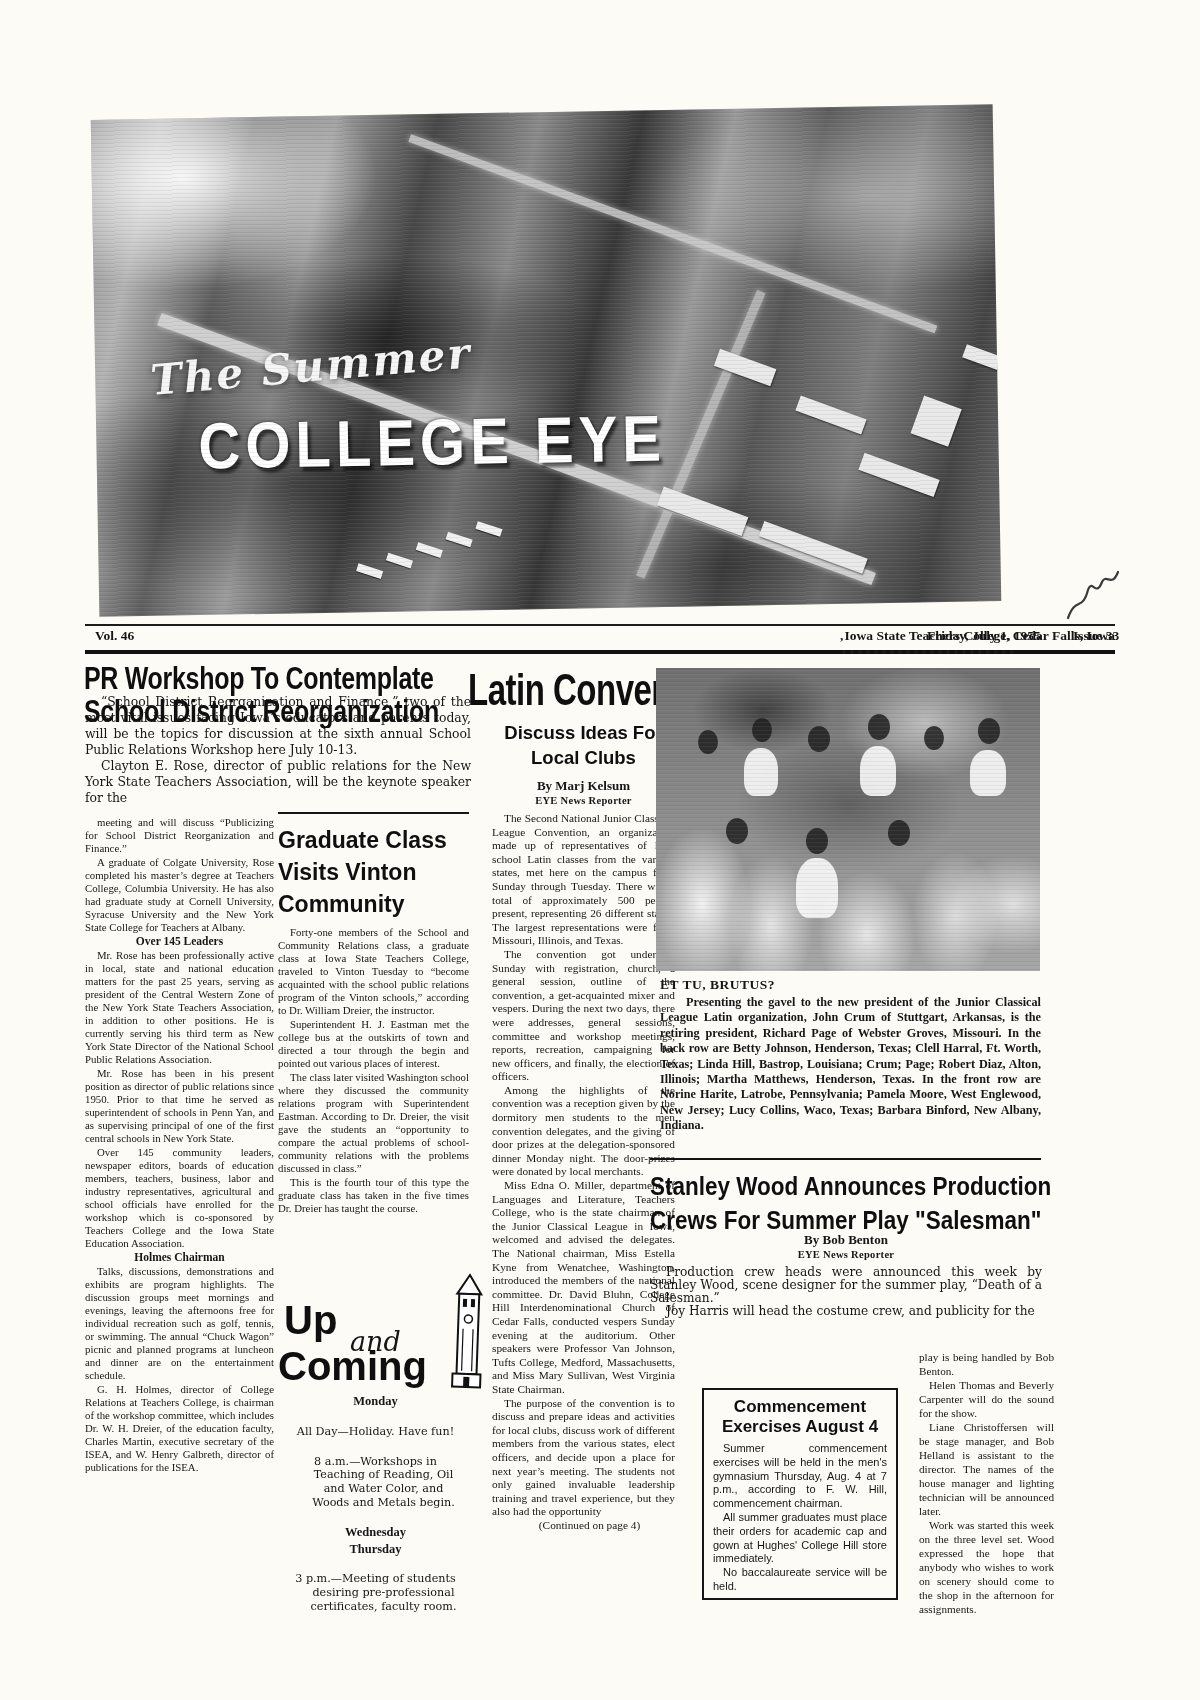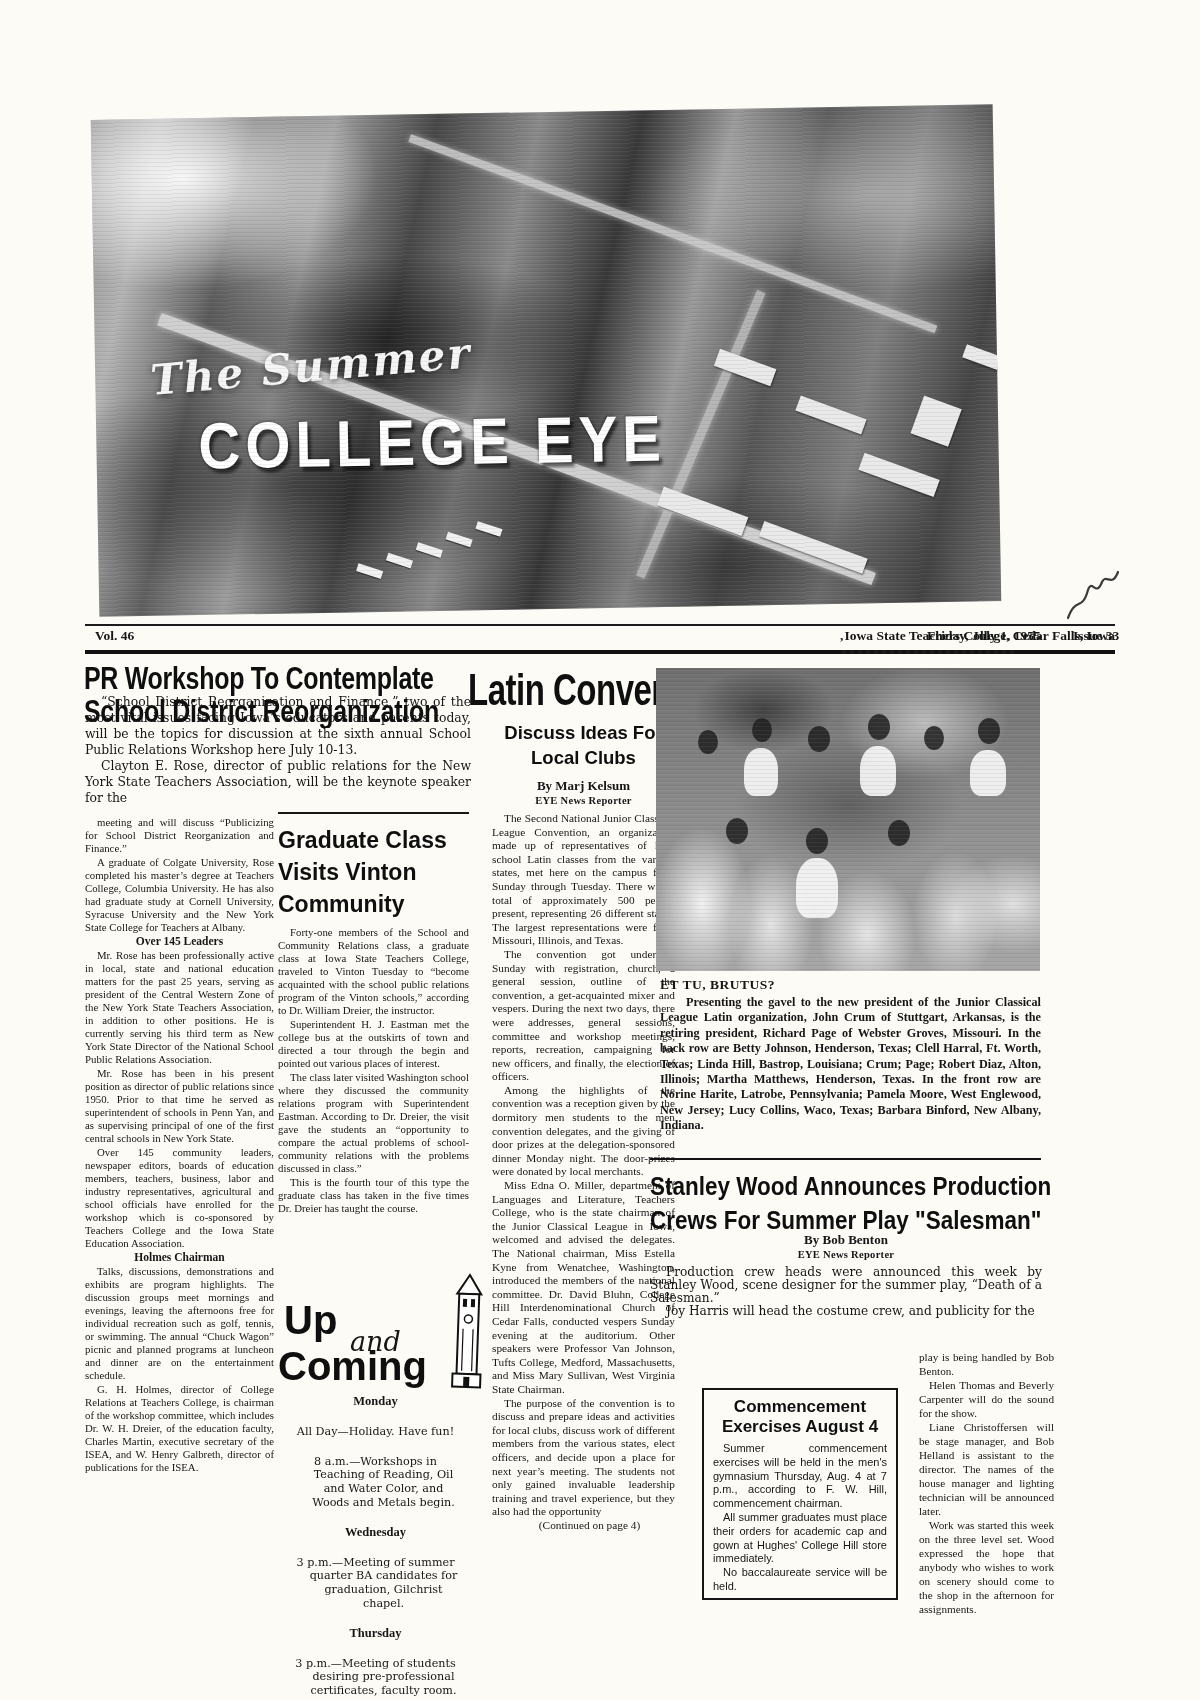--- a/index.html
+++ b/index.html
@@ -205,21 +205,20 @@
     <line x1="23" y1="57" x2="23" y2="99" stroke="#111" stroke-width="1.2"></line>
     <rect x="4" y="102" width="28" height="13" fill="#fff" stroke="#111" stroke-width="2"></rect>
     <rect x="15" y="105" width="6" height="10" fill="#111"></rect>
   </svg>
 </div>
 <div class="abs" id="schedule">
   <p class="dayhead">Monday</p>
   <p class="item">All Day—Holiday. Have fun!</p>
   <p class="item">8 a.m.—Workshops in Teaching of Reading, Oil and Water Color, and Woods and Metals begin.</p>
   <p class="dayhead">Wednesday</p>
-  <p class="item">3 p.m.—Meeting of summer quarter BA candidates for graduation, Gilchrist chapel.</p>
   <p class="dayhead">Thursday</p>
   <p class="item">3 p.m.—Meeting of students desiring pre-professional certificates, faculty room.</p>
 </div>
 
 <div class="abs" id="latinDots"></div>
 <div class="abs geo" id="latinHead">Latin Convention Attracts 500</div>
 <div class="abs" id="col3">
   <div class="geo" id="latinSub">
     <div>Discuss Ideas For</div>
     <div>Local Clubs</div>

